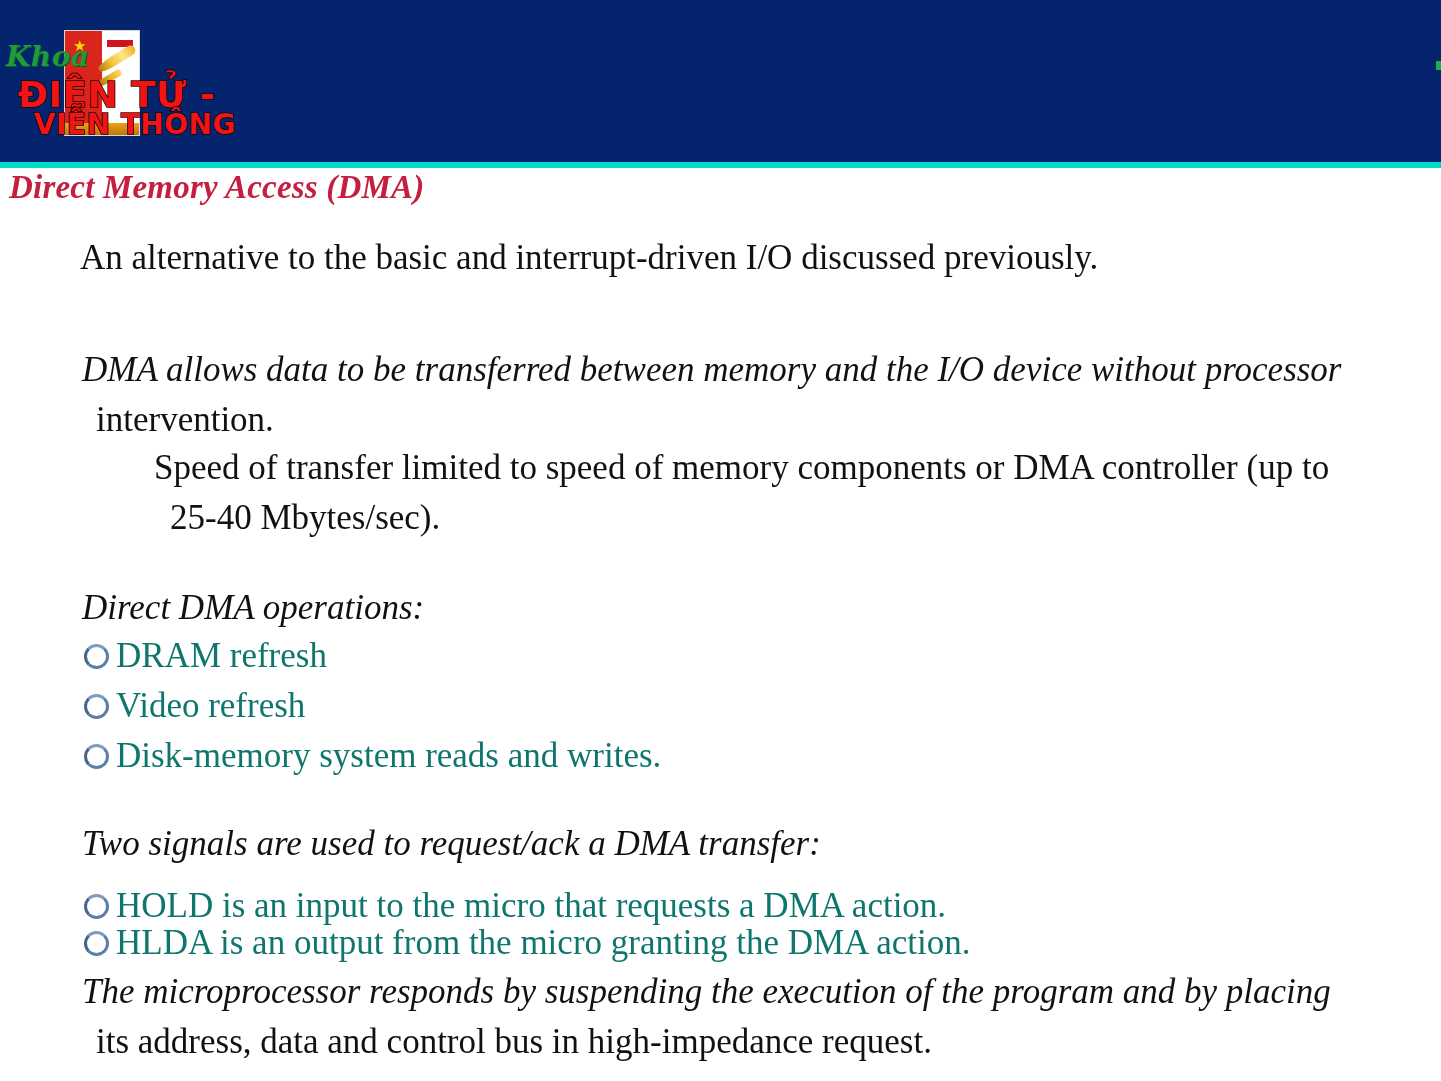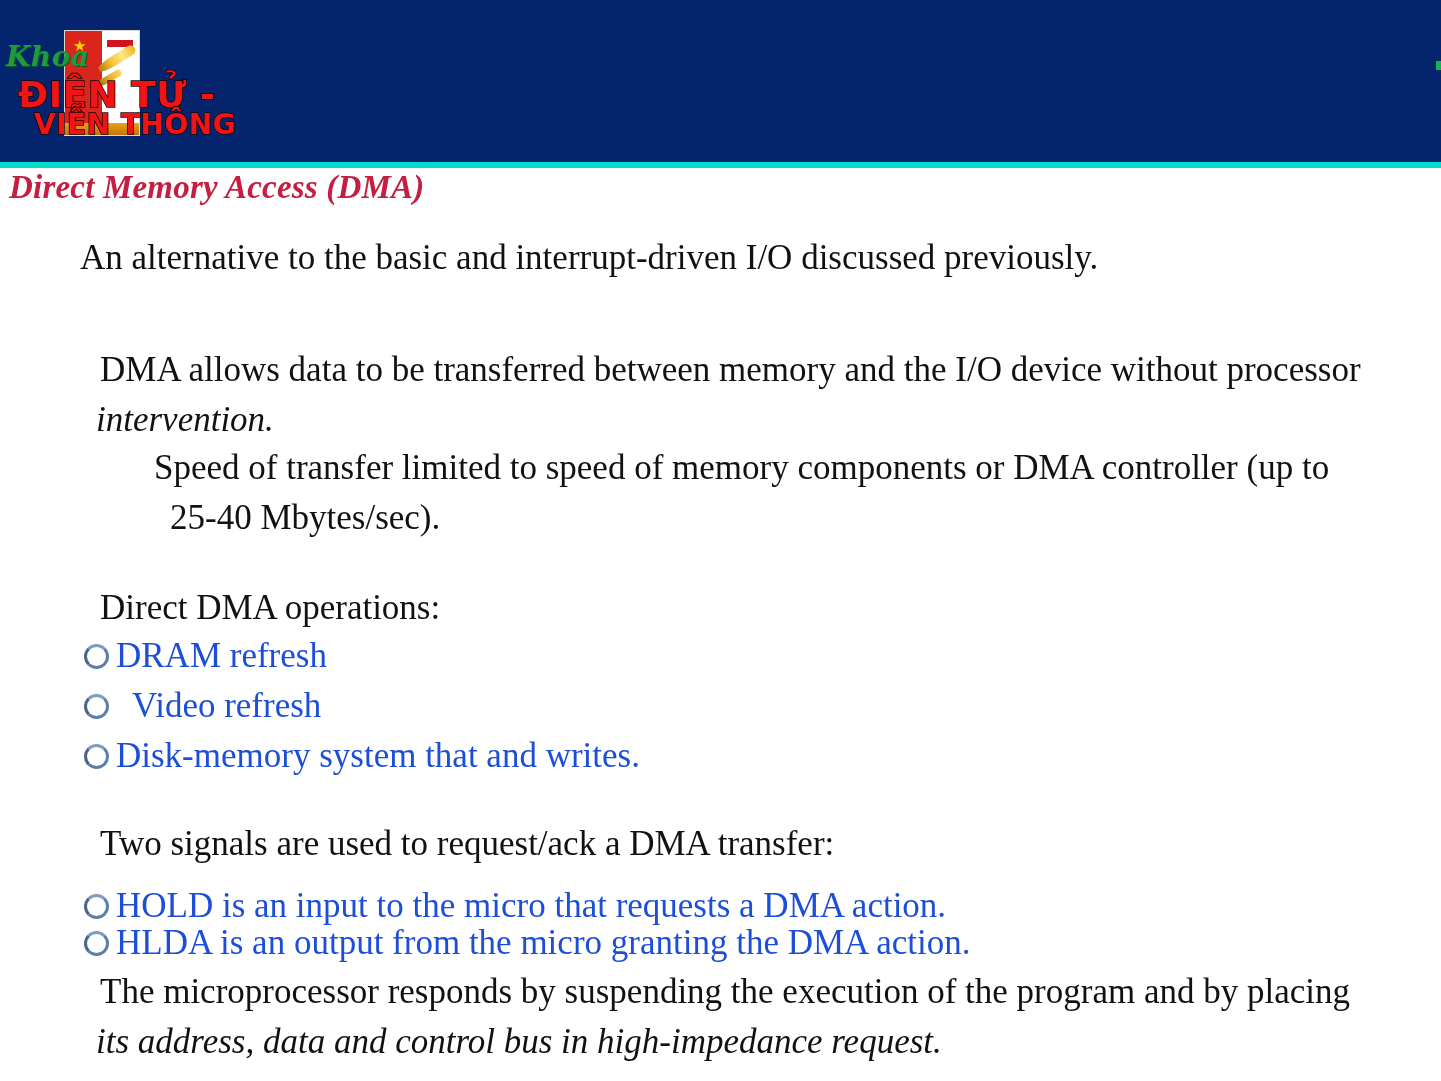--- a/index.html
+++ b/index.html
@@ -189,22 +189,22 @@
   }
   .line {
     position: absolute;
     font-family: "Liberation Serif", "DejaVu Serif", serif;
     font-size: 35px;
     line-height: 40px;
     color: #111111;
     white-space: nowrap;
   }
   .l-0  { left: 80px; }
-  .l-1  { left: 100px; }
-  .l-wrap { left: 96px; font-style: italic; }
+  .l-1  { left: 82px; font-style: italic; }
+  .l-wrap { left: 96px; }
   .l-sub  { left: 154px; }
   .l-sub2 { left: 170px; }
   .l-bul  { left: 84px; }
 
   .bullet-row {
     position: absolute;
     display: flex;
     align-items: center;
     white-space: nowrap;
   }
@@ -218,21 +218,21 @@
     margin-right: 7px;
     flex: 0 0 auto;
     background: transparent;
     border-top-color: #7d9cc0;
     border-left-color: #46648c;
   }
   .bullet-text {
     font-family: "Liberation Serif", "DejaVu Serif", serif;
     font-size: 35px;
     line-height: 40px;
-    color: #1d4ed8;
+    color: #0f766e;
   }
 </style>
 </head>
 <body>
 
 <div id="slide">
 
   <div class="header-band"></div>
   <div class="header-rule"></div>
   <div class="edge-mark"></div>
@@ -263,27 +263,27 @@
 
     <div class="line l-sub" style="top:216px;">Speed of transfer limited to speed of memory components or DMA controller (up to</div>
     <div class="line l-sub2" style="top:266px;">25-40 Mbytes/sec).</div>
 
     <div class="line l-1" style="top:356px;">Direct DMA operations:</div>
 
     <div class="bullet-row l-bul" style="top:404px;">
       <span class="bullet-mark"></span>
       <span class="bullet-text">DRAM refresh</span>
     </div>
-    <div class="bullet-row l-bul" style="top:454px;gap:16px;">
+    <div class="bullet-row l-bul" style="top:454px;">
       <span class="bullet-mark"></span>
       <span class="bullet-text">Video refresh</span>
     </div>
     <div class="bullet-row l-bul" style="top:504px;">
       <span class="bullet-mark"></span>
-      <span class="bullet-text">Disk-memory system that and writes.</span>
+      <span class="bullet-text">Disk-memory system reads and writes.</span>
     </div>
 
     <div class="line l-1" style="top:592px;">Two signals are used to request/ack a DMA transfer:</div>
 
     <div class="bullet-row l-bul" style="top:643px;margin-top:11px;">
       <span class="bullet-mark"></span>
       <span class="bullet-text">HOLD is an input to the micro that requests a DMA action.</span>
     </div>
     <div class="bullet-row l-bul" style="top:691px;">
       <span class="bullet-mark"></span>

